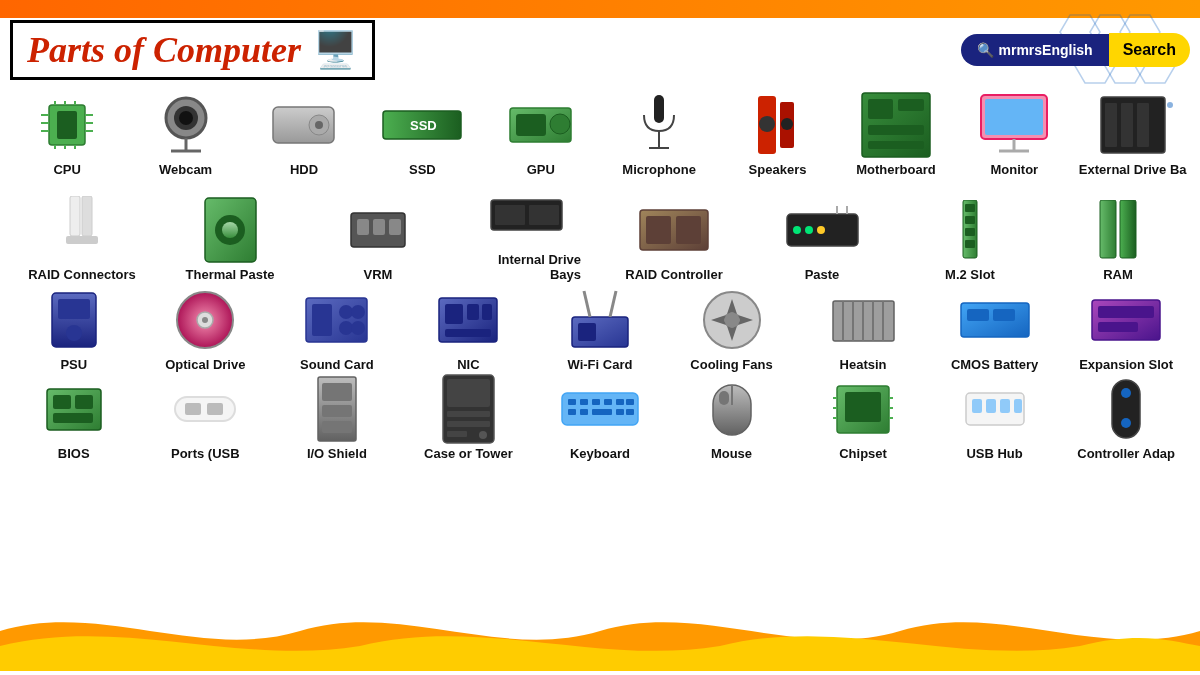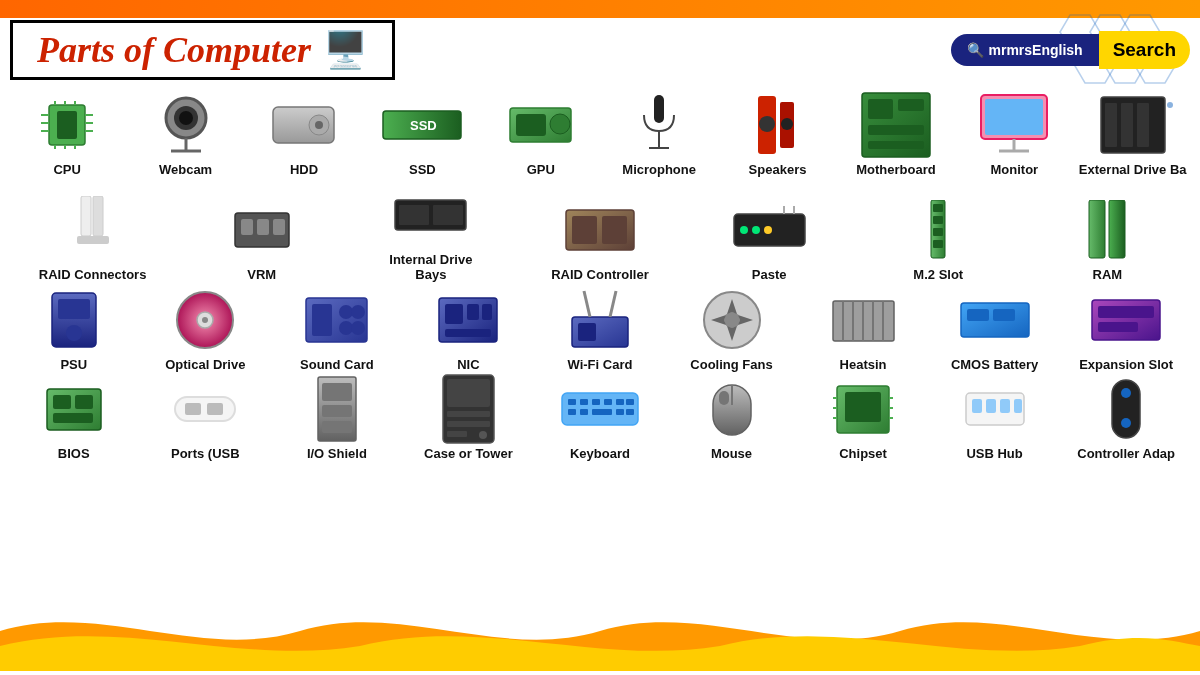--- a/index.html
+++ b/index.html
@@ -27,21 +27,21 @@
       top: 20px; left: 10px;
       display: flex;
       align-items: center;
       justify-content: space-between;
       width: calc(100% - 20px);
       z-index: 2;
     }
 
     .title-box {
       border: 3px solid #000;
-      padding: 6px 24px;
+      padding: 6px 14px;
       display: flex;
       align-items: center;
       gap: 12px;
     }
 
     .title-text {
       font-size: 36px;
       font-weight: bold;
       font-style: italic;
       color: #cc2200;
@@ -69,21 +69,21 @@
       align-items: center;
       gap: 4px;
     }
 
     .search-btn {
       background: #ffd600;
       color: #000;
       border: none;
       padding: 8px 14px;
       border-radius: 0 20px 20px 0;
-      font-size: 19px;
+      font-size: 16px;
       font-weight: bold;
       cursor: pointer;
     }
 
     
     .parts-grid {
       position: absolute;
       top: 90px;
       left: 0;
       width: 100%;
@@ -96,21 +96,21 @@
       align-items: flex-end;
       justify-content: space-around;
       margin-bottom: 2px;
     }
 
     .part-item {
       display: flex;
       flex-direction: column;
       align-items: center;
       width: 110px;
-      text-align: center;
+      text-align: right;
     }
 
     .part-icon {
       font-size: 52px;
       line-height: 1;
       margin-bottom: 2px;
       display: flex;
       align-items: center;
       justify-content: center;
       height: 70px;
@@ -324,20 +324,40 @@
         <svg width="40" height="68" viewBox="0 0 40 68">
             <rect x="8" y="0" width="10" height="40" rx="2" fill="#eee" stroke="#ccc" stroke-width="1"></rect>
             <rect x="20" y="0" width="10" height="40" rx="2" fill="#ddd" stroke="#ccc" stroke-width="1"></rect>
             <rect x="4" y="40" width="32" height="8" rx="2" fill="#ccc"></rect>
           </svg>
       </div>
       <span class="part-label">RAID Connectors</span>
     </div>
     <div class="part-item">
       <div class="part-icon">
+        <svg width="55" height="68" viewBox="0 0 55 68">
+            <rect x="2" y="2" width="51" height="64" rx="4" fill="url(#thGrad)" stroke="#1B5E20" stroke-width="1.5"></rect>
+            <circle cx="27" cy="34" r="15" fill="#1B5E20"></circle>
+            <circle cx="27" cy="34" r="8" fill="url(#thGrad2)"></circle>
+            <defs>
+              <linearGradient id="thGrad" x1="0" y1="0" x2="1" y2="1">
+                <stop offset="0%" stop-color="#66BB6A"></stop>
+                <stop offset="100%" stop-color="#2E7D32"></stop>
+              </linearGradient>
+              <linearGradient id="thGrad2" x1="0" y1="0" x2="0" y2="1">
+                <stop offset="0%" stop-color="#A5D6A7"></stop>
+                <stop offset="100%" stop-color="#388E3C"></stop>
+              </linearGradient>
+            </defs>
+          </svg>
+      </div>
+      <span class="part-label">Thermal Paste</span>
+    </div>
+    <div class="part-item">
+      <div class="part-icon">
         <svg width="58" height="50" viewBox="0 0 58 50">
             <rect x="2" y="8" width="54" height="34" rx="3" fill="#555" stroke="#333" stroke-width="1.5"></rect>
             <rect x="8" y="14" width="12" height="16" rx="2" fill="#888"></rect>
             <rect x="24" y="14" width="12" height="16" rx="2" fill="#888"></rect>
             <rect x="40" y="14" width="12" height="16" rx="2" fill="#888"></rect>
           </svg>
       </div>
       <span class="part-label">VRM</span>
     </div>
     <div class="part-item">

